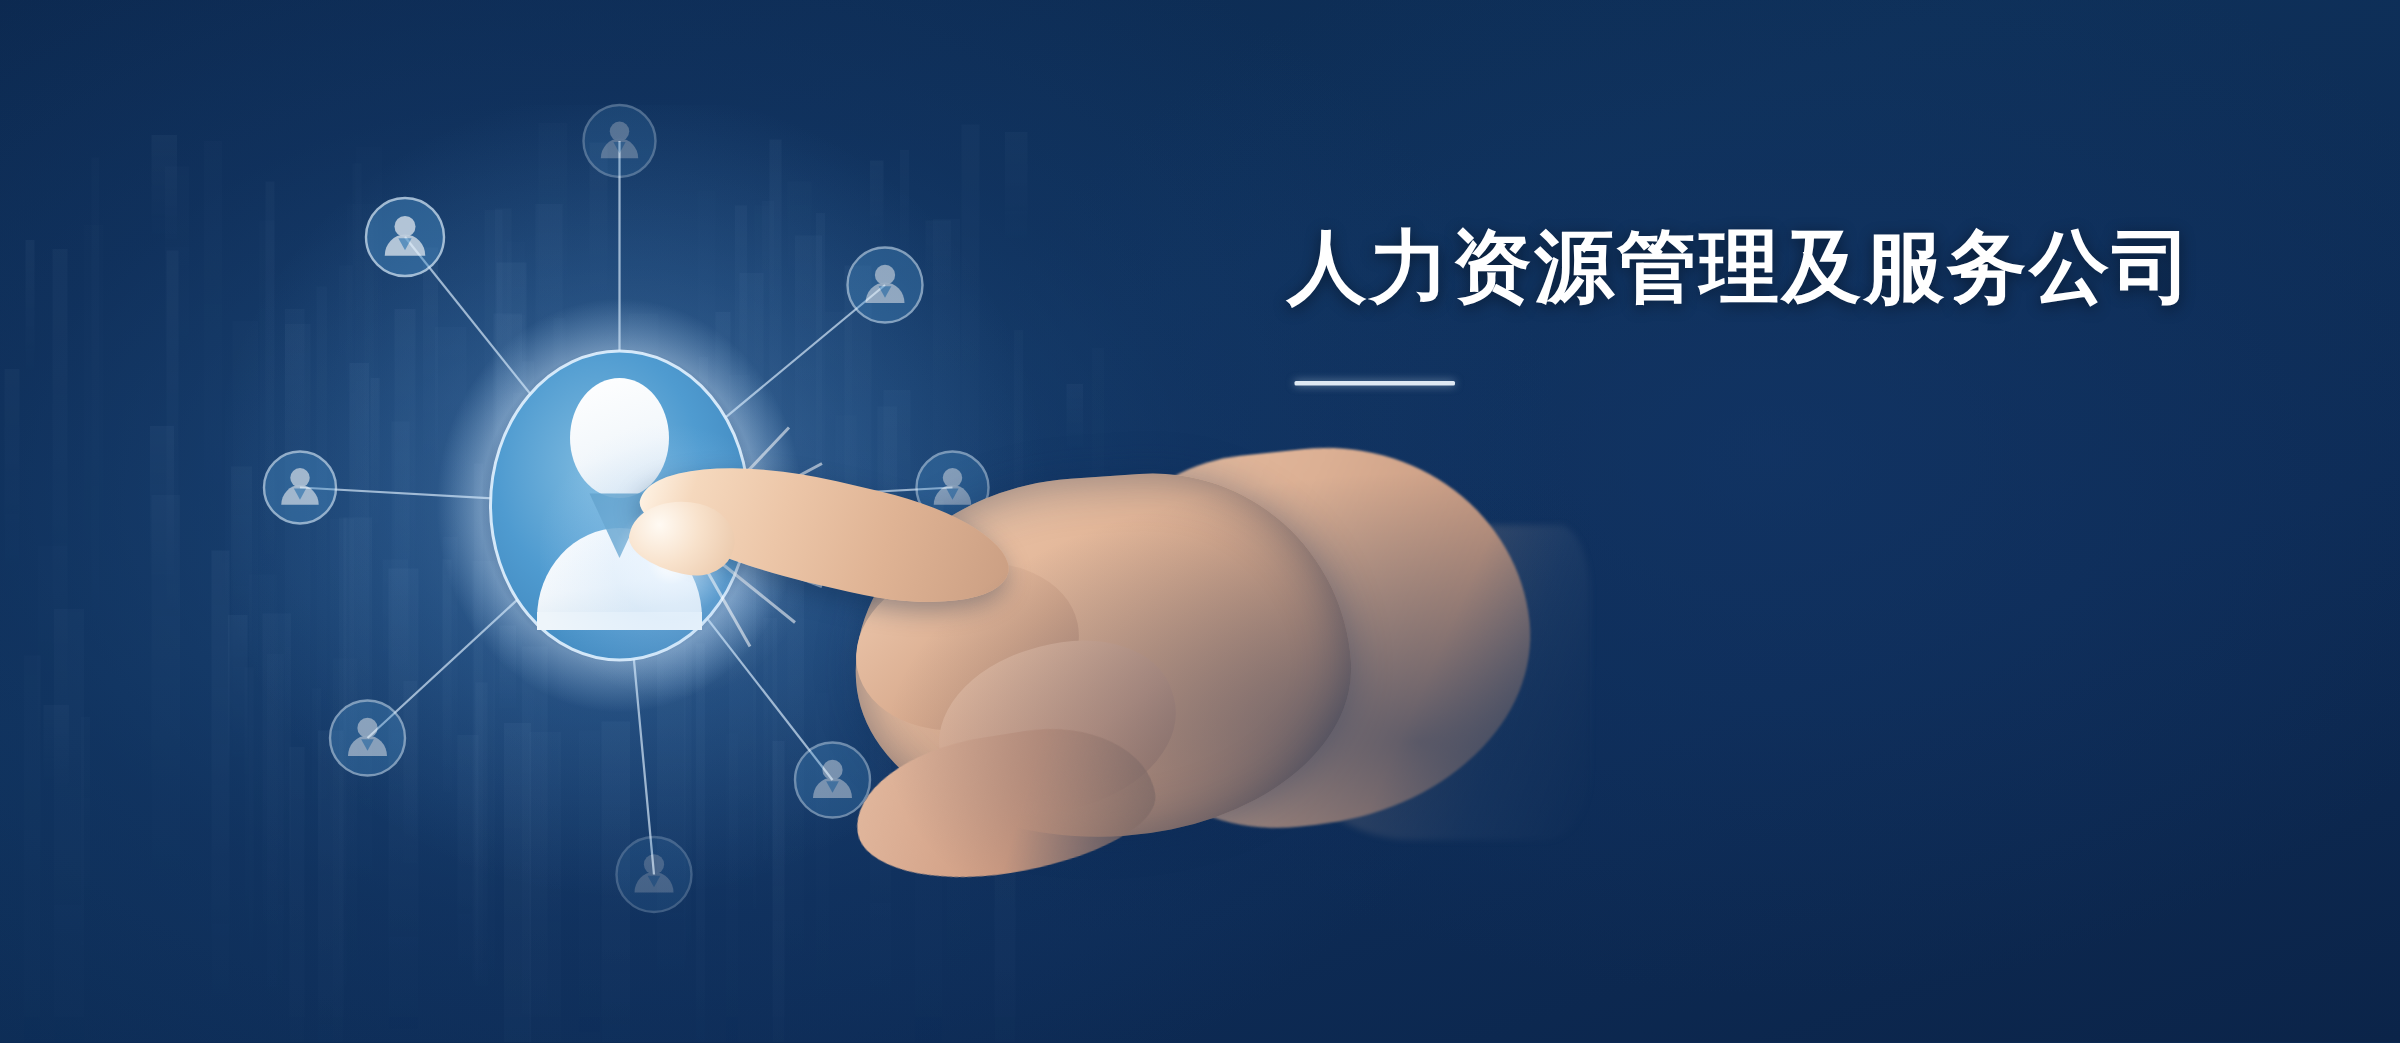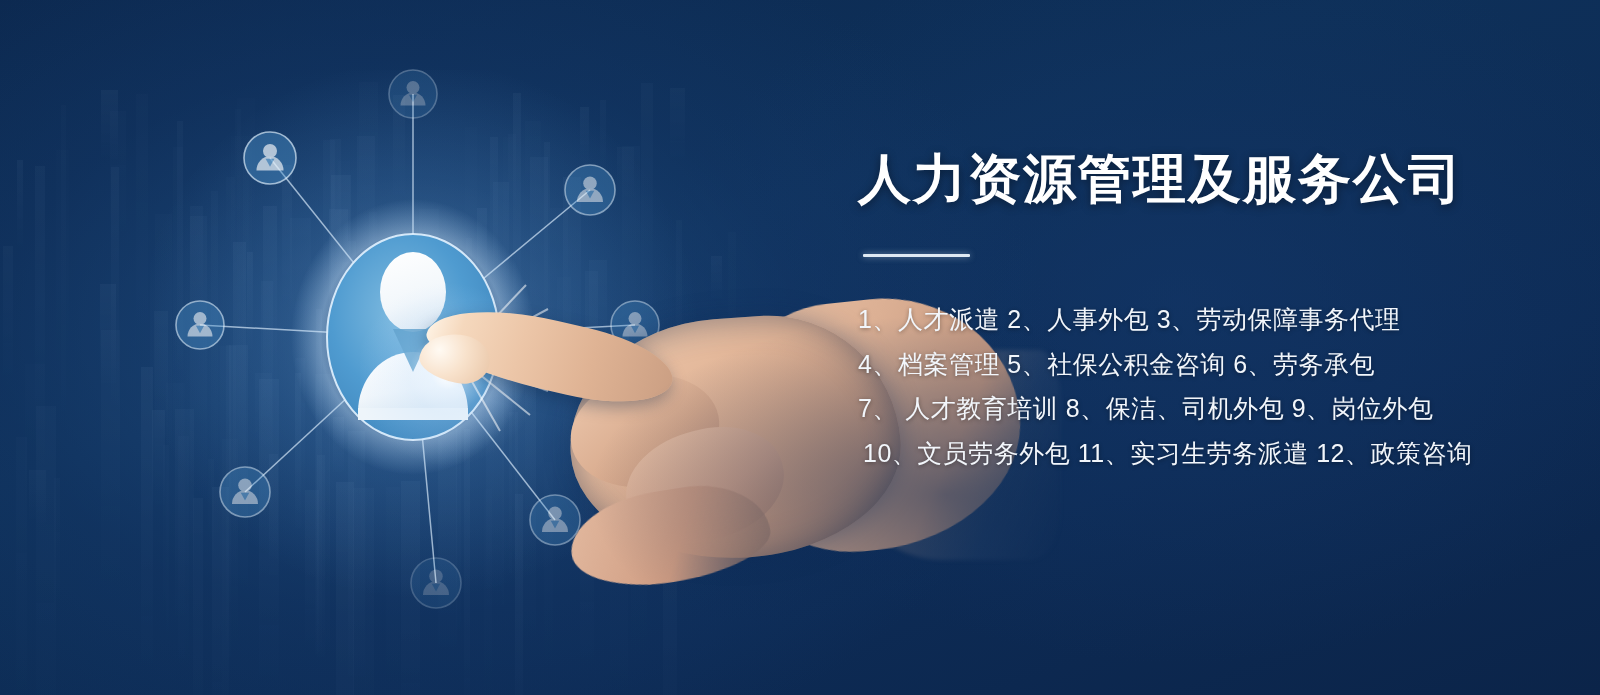--- a/index.html
+++ b/index.html
@@ -374,21 +374,15 @@
     <div class="hand" id="knuckle2"></div>
     <div class="hand" id="thumb"></div>
     <div class="hand" id="finger"></div>
     <div class="hand" id="fingertip"></div>
     <div class="hand" id="handshade"></div>
   </div>
 
   <div id="content">
     <h1 id="title">人力资源管理及服务公司</h1>
     <div id="rule"></div>
-    <div id="services">
-        <div class="svc-line indent1">1、人才派遣   2、人事外包   3、劳动保障事务代理</div>
-        <div class="svc-line indent2">4、档案管理  5、社保公积金咨询 6、劳务承包</div>
-        <div class="svc-line indent3">7、 人才教育培训   8、保洁、司机外包  9、岗位外包</div>
-        <div class="svc-line indent4">10、文员劳务外包  11、实习生劳务派遣  12、政策咨询</div>
-      </div>
   </div>
 
 </div>
 
 </body></html>

